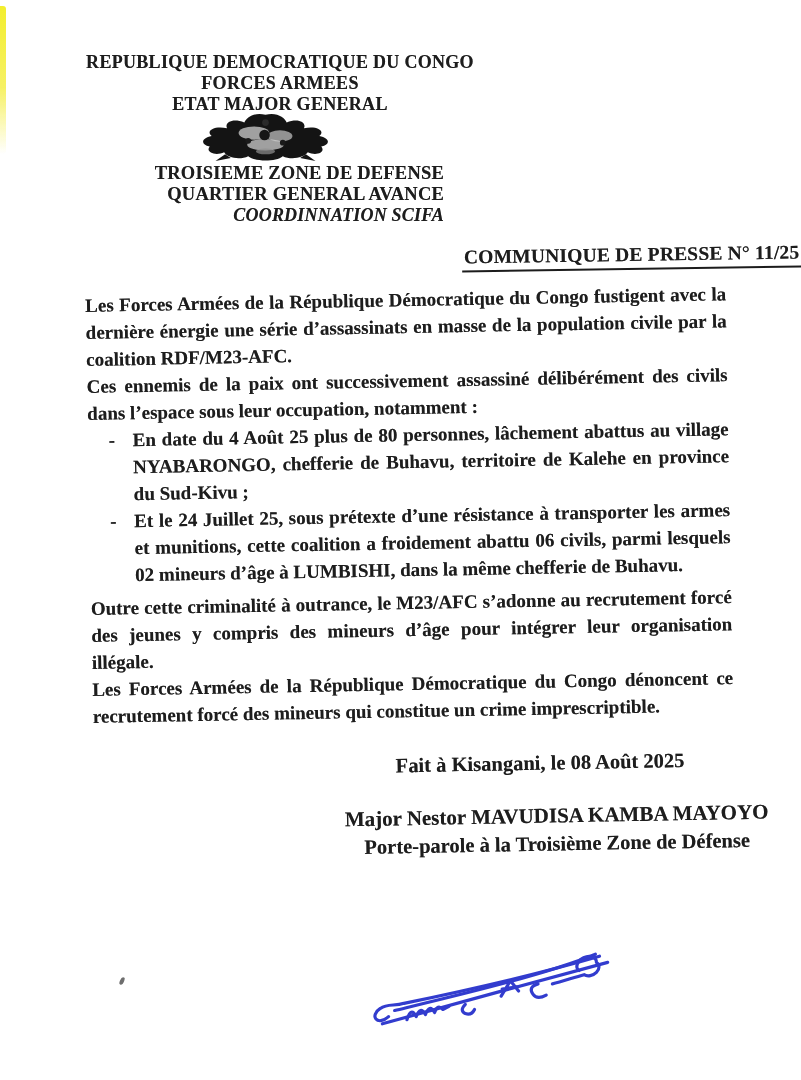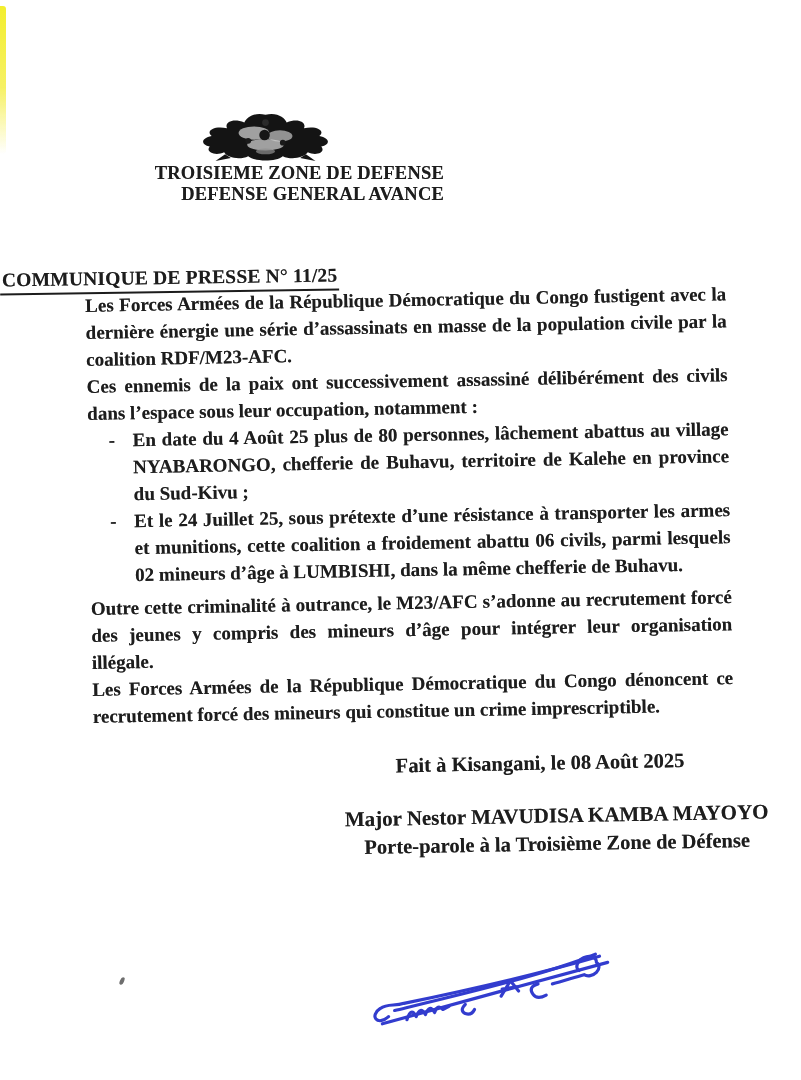--- a/index.html
+++ b/index.html
@@ -36,21 +36,21 @@
   }
   .hdr-bottom{
     position:absolute;left:84px;top:163px;width:360px;
     text-align:right;font-weight:bold;font-size:18.5px;line-height:21px;
     letter-spacing:.2px;
   }
   .hdr-bottom .it{font-style:italic;font-size:18px;}
 
   
   .title-row{
-    position:absolute;left:0;top:267px;width:801px;text-align:left;
+    position:absolute;left:0;top:244px;width:801px;text-align:right;
   }
   .doc-title{
     display:inline-block;
     font-weight:bold;font-size:19.5px;letter-spacing:.2px;
     border-bottom:2.5px solid #1c1c1c;padding:0 2px 2px 2px;
     transform:rotate(-.85deg);
   }
 
   
   .body-wrap{
@@ -86,40 +86,46 @@
     transform:rotate(24deg);opacity:.8;
   }
 </style>
 </head>
 <body>
 
 <div class="page">
 
   <div class="scan-strip"></div>
 
+  <div class="hdr-top txt">
+    <div>REPUBLIQUE DEMOCRATIQUE DU CONGO</div>
+    <div>FORCES ARMEES</div>
+    <div>ETAT MAJOR GENERAL</div>
+  </div>
 
   <div class="emblem-wrap">
     <svg width="135" height="50" viewBox="0 0 140 52" xmlns="http://www.w3.org/2000/svg">
       <path fill="#141414" d="M70,4 C58,1 50,7 48,12 C36,7 27,12 30,18 C18,15 7,20 14,26 C3,28 2,35 12,37 C7,43 18,47 27,43 C30,49 44,51 52,47 C59,53 81,53 88,47 C96,51 110,49 114,43 C123,47 133,43 128,37 C138,35 137,28 126,26 C133,20 122,15 110,18 C113,12 104,7 92,12 C90,7 82,1 70,4 Z"></path>
       <path fill="#141414" d="M28,45 l-10,7 l16,-3 z"></path>
       <path fill="#141414" d="M112,45 l10,7 l-16,-3 z"></path>
       <ellipse cx="58" cy="23" rx="16" ry="7" fill="#b9b9b9" opacity="0.85"></ellipse>
       <ellipse cx="85" cy="26" rx="13" ry="6" fill="#a8a8a8" opacity="0.85"></ellipse>
       <ellipse cx="70" cy="35" rx="19" ry="6" fill="#cfcfcf" opacity="0.75"></ellipse>
       <circle cx="69" cy="25" r="5.5" fill="#161616"></circle>
       <circle cx="52" cy="31" r="3" fill="#1a1a1a"></circle>
       <circle cx="88" cy="33" r="3" fill="#1a1a1a"></circle>
       <circle cx="70" cy="12" r="3.5" fill="#2a2a2a"></circle>
       <ellipse cx="70" cy="42" rx="10" ry="3" fill="#8f8f8f" opacity="0.7"></ellipse>
     </svg>
   </div>
 
   <div class="hdr-bottom txt">
     <div>TROISIEME ZONE DE DEFENSE</div>
-    <div>DEFENSE GENERAL AVANCE</div>
+    <div>QUARTIER GENERAL AVANCE</div>
+    <div class="it">COORDINNATION SCIFA</div>
   </div>
 
   <div class="title-row">
     <span class="doc-title txt">COMMUNIQUE DE PRESSE N° 11/25</span>
   </div>
 
   <div class="body-wrap txt">
     <p class="p1">Les Forces Armées de la République Démocratique du Congo fustigent avec la dernière énergie une série d’assassinats en masse de la population civile par la coalition RDF/M23-AFC.</p>
     <p class="p2">Ces ennemis de la paix ont successivement assassiné délibérément des civils dans l’espace sous leur occupation, notamment :</p>
     <ul class="blist">

